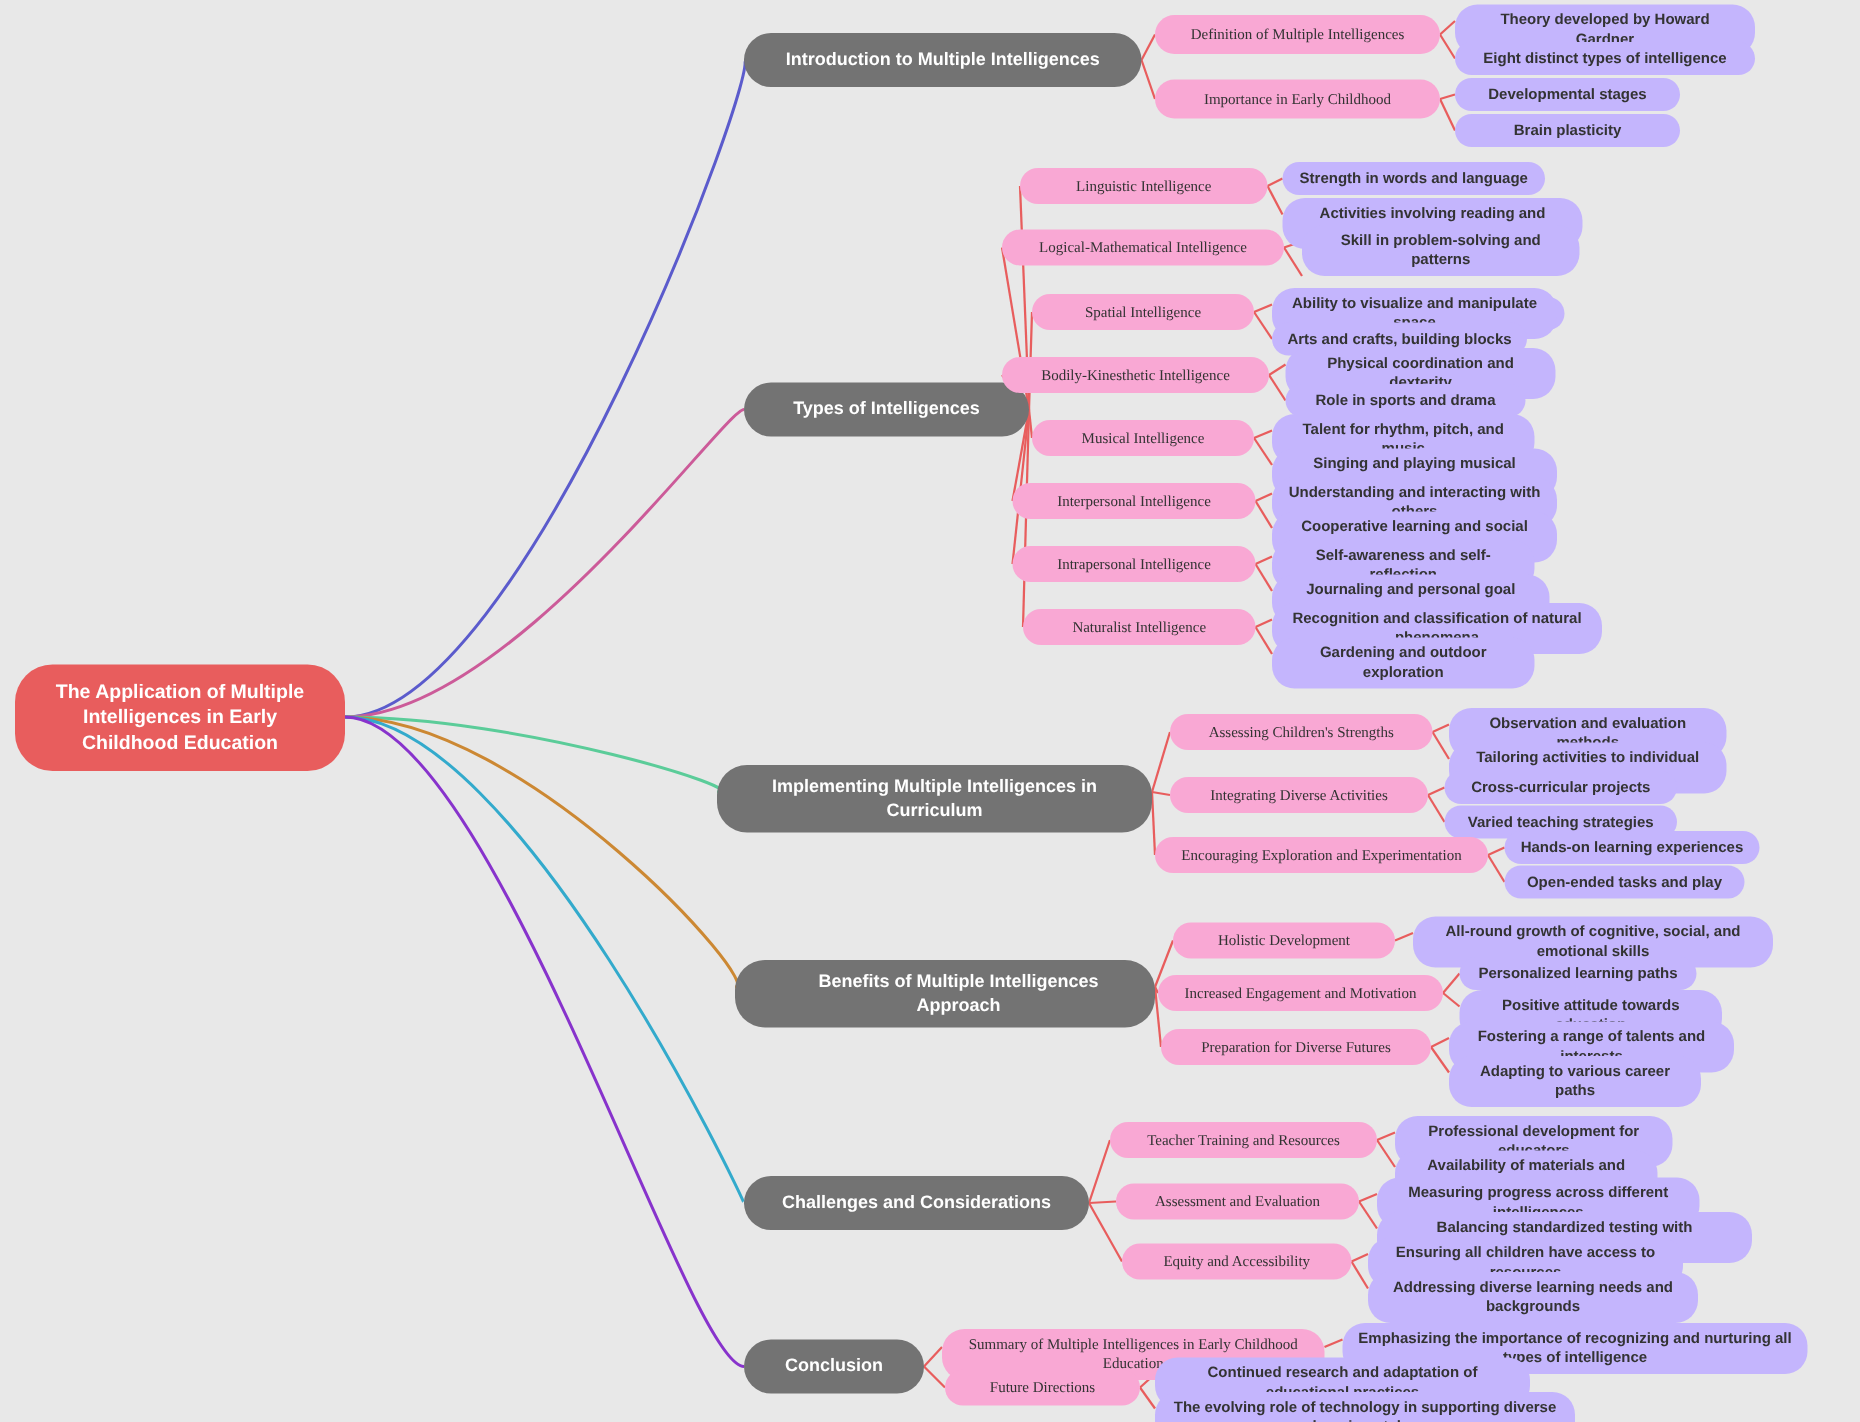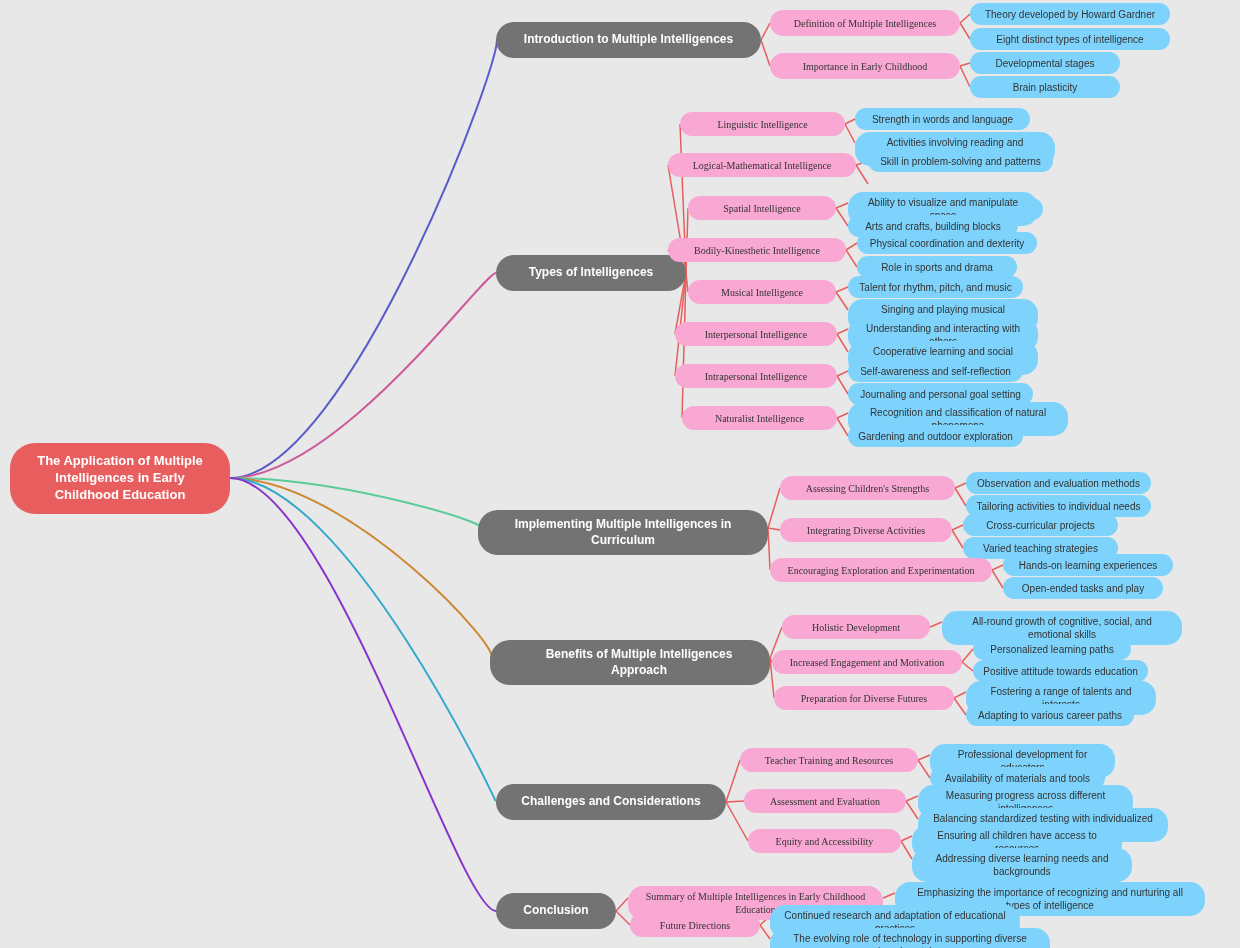--- a/index.html
+++ b/index.html
@@ -58,25 +58,25 @@
     .node-sub {
       background: #f9a8d4;
       color: #333;
       border-radius: 15px;
       font-size: 10px;
       font-weight: normal;
       padding: 4px 10px;
       font-family: Liberation Serif, serif;
     }
     .node-leaf {
-      background: #7dd3fc;
+      background: #c4b5fd;
       color: #333;
       border-radius: 15px;
       font-size: 10px;
-      font-weight: normal;
+      font-weight: bold;
       padding: 4px 10px;
     }
   </style>
 </head>
 <body>
 
 <div class="mind-map">
   <svg class="connections" id="svg-connections">
       <path d="M230,478 C349.55,478 508.95,40 496,40" stroke="#5b5bcc" stroke-width="2" fill="none"></path>
       <path d="M761,40 L770,23" stroke="#e85d5d" stroke-width="1.5" fill="none"></path>

